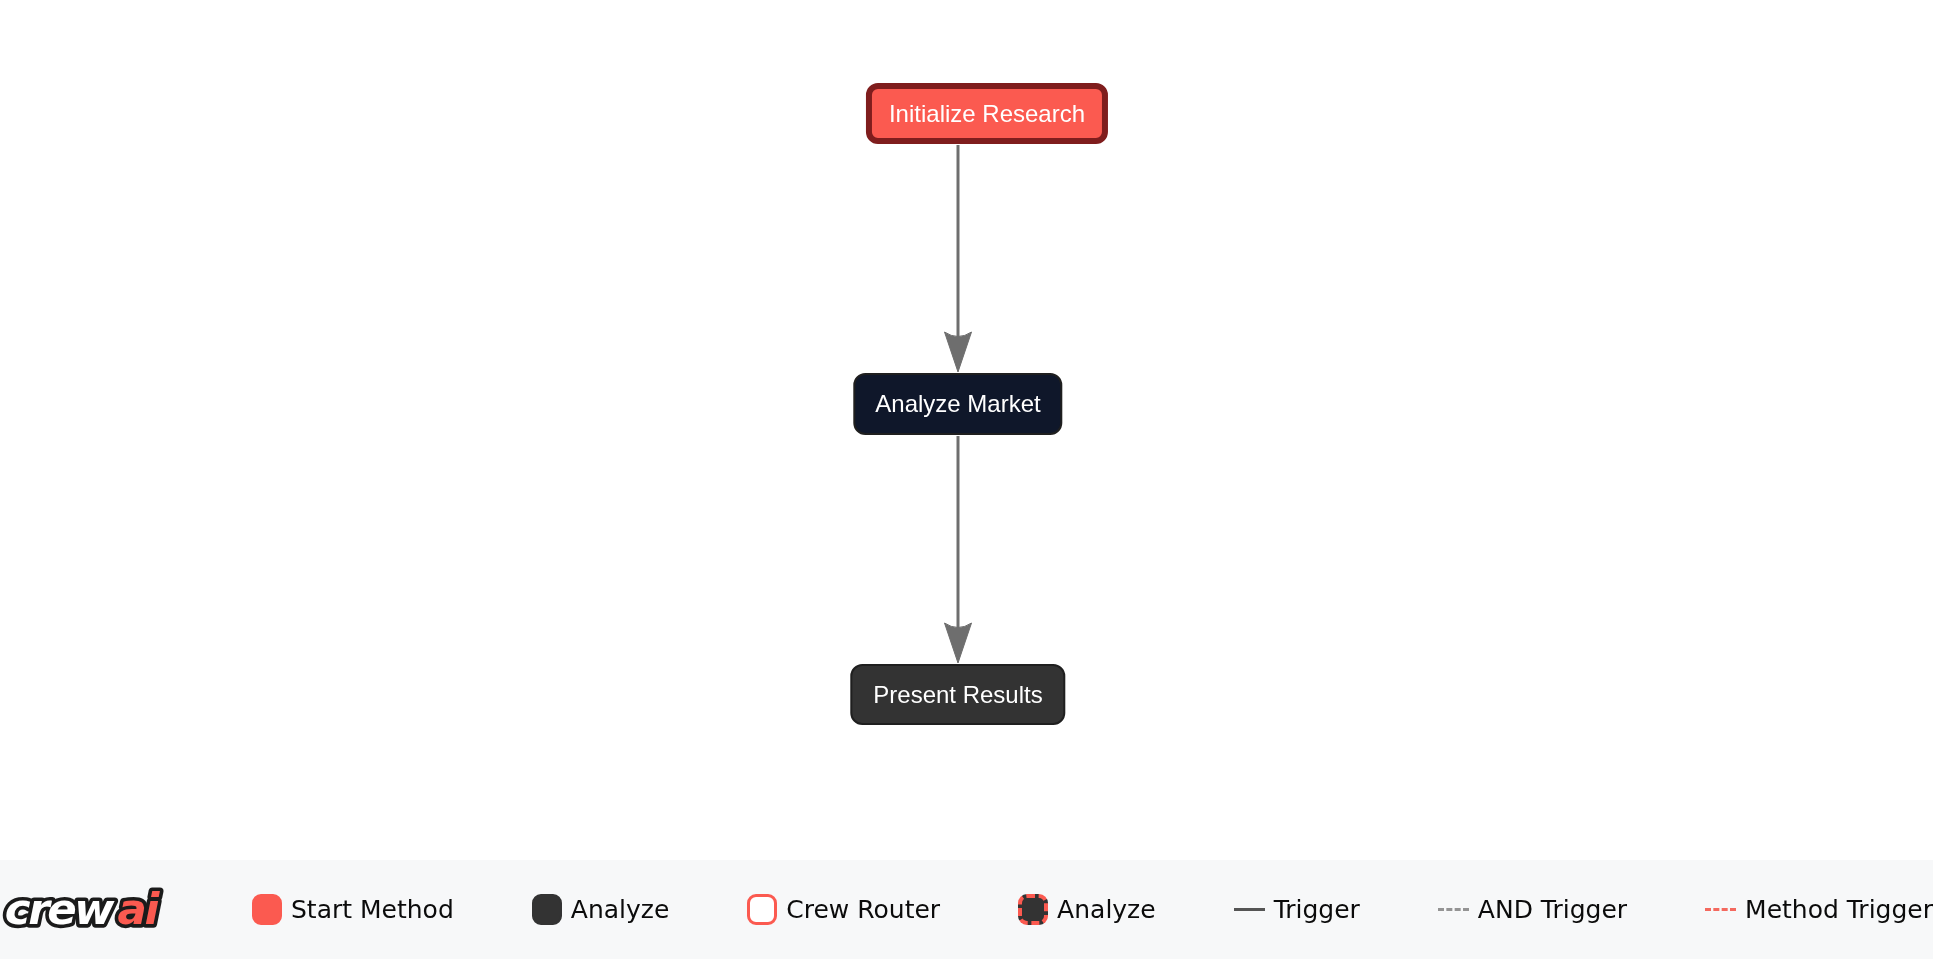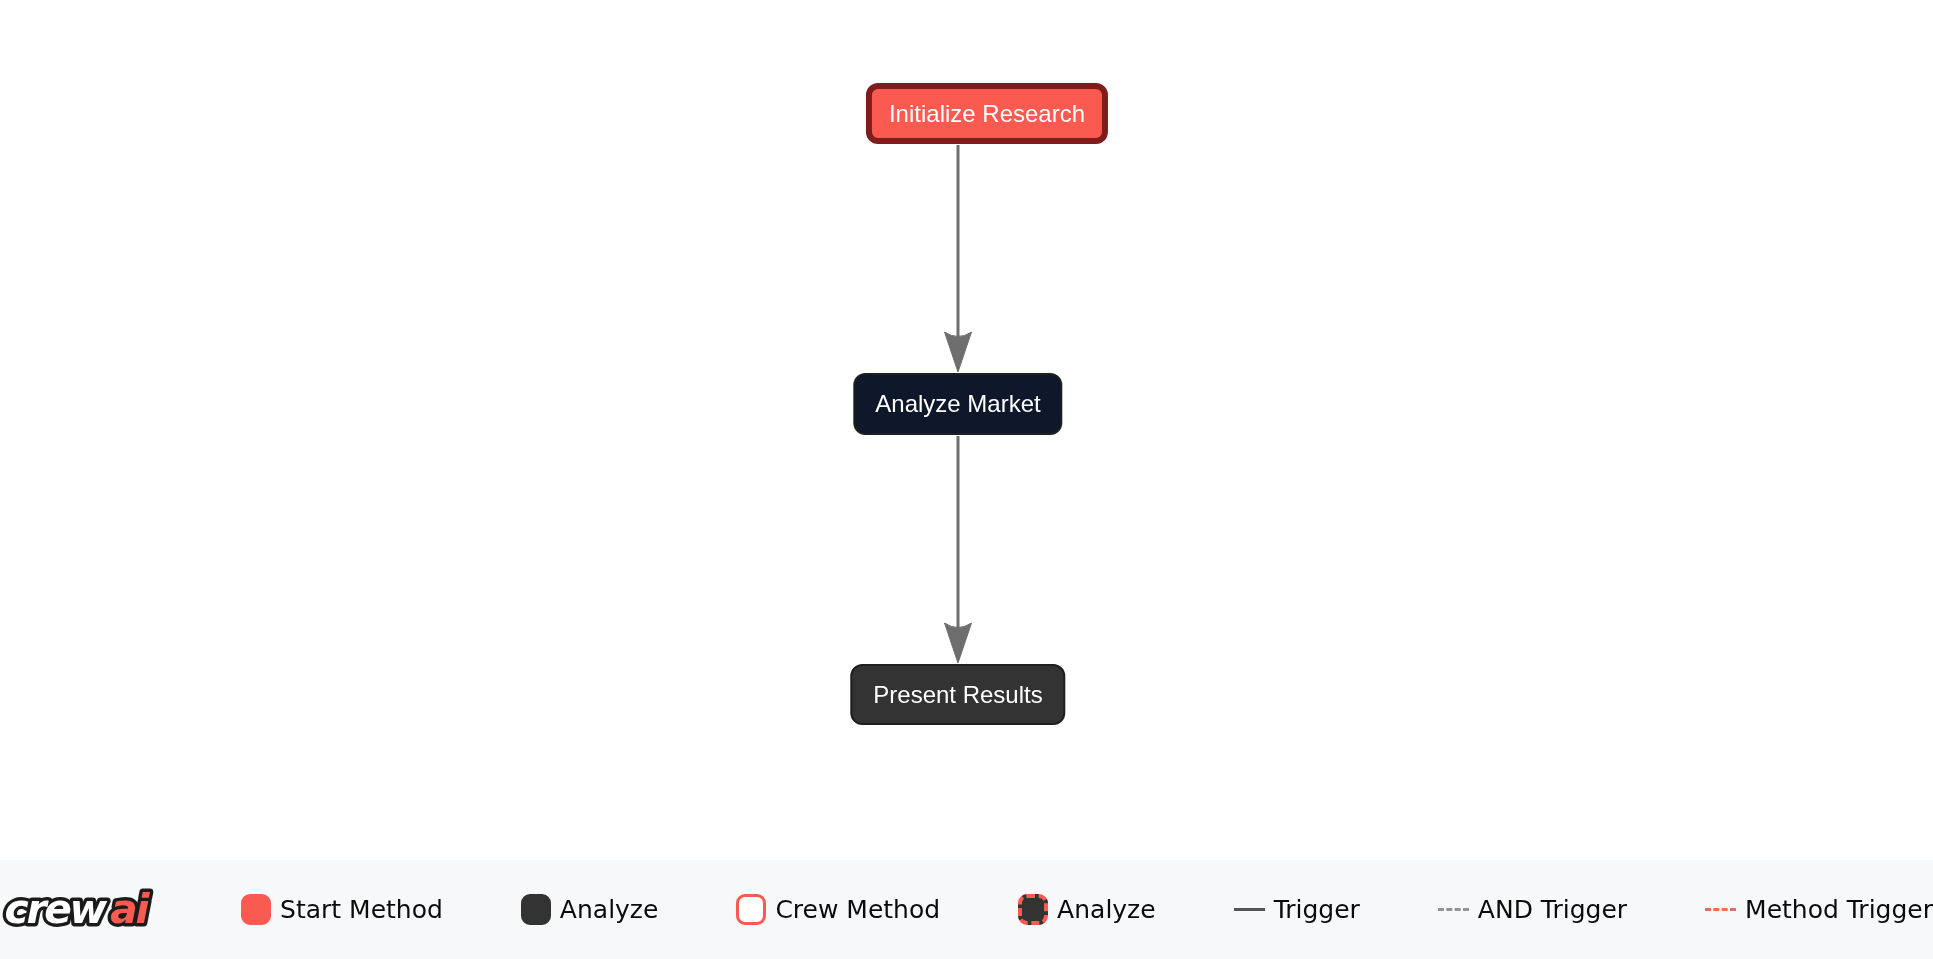--- a/index.html
+++ b/index.html
@@ -161,21 +161,21 @@
       <span>Start Method</span>
     </div>
 
     <div class="legend-item">
       <span class="swatch method"></span>
       <span>Analyze</span>
     </div>
 
     <div class="legend-item">
       <span class="swatch crew-method"></span>
-      <span>Crew Method</span>
+      <span>Crew Router</span>
     </div>
 
     <div class="legend-item">
       <span class="swatch router"></span>
       <span>Analyze</span>
     </div>
 
     <div class="legend-item">
       <span class="line-swatch solid"></span>
       <span>Trigger</span>

